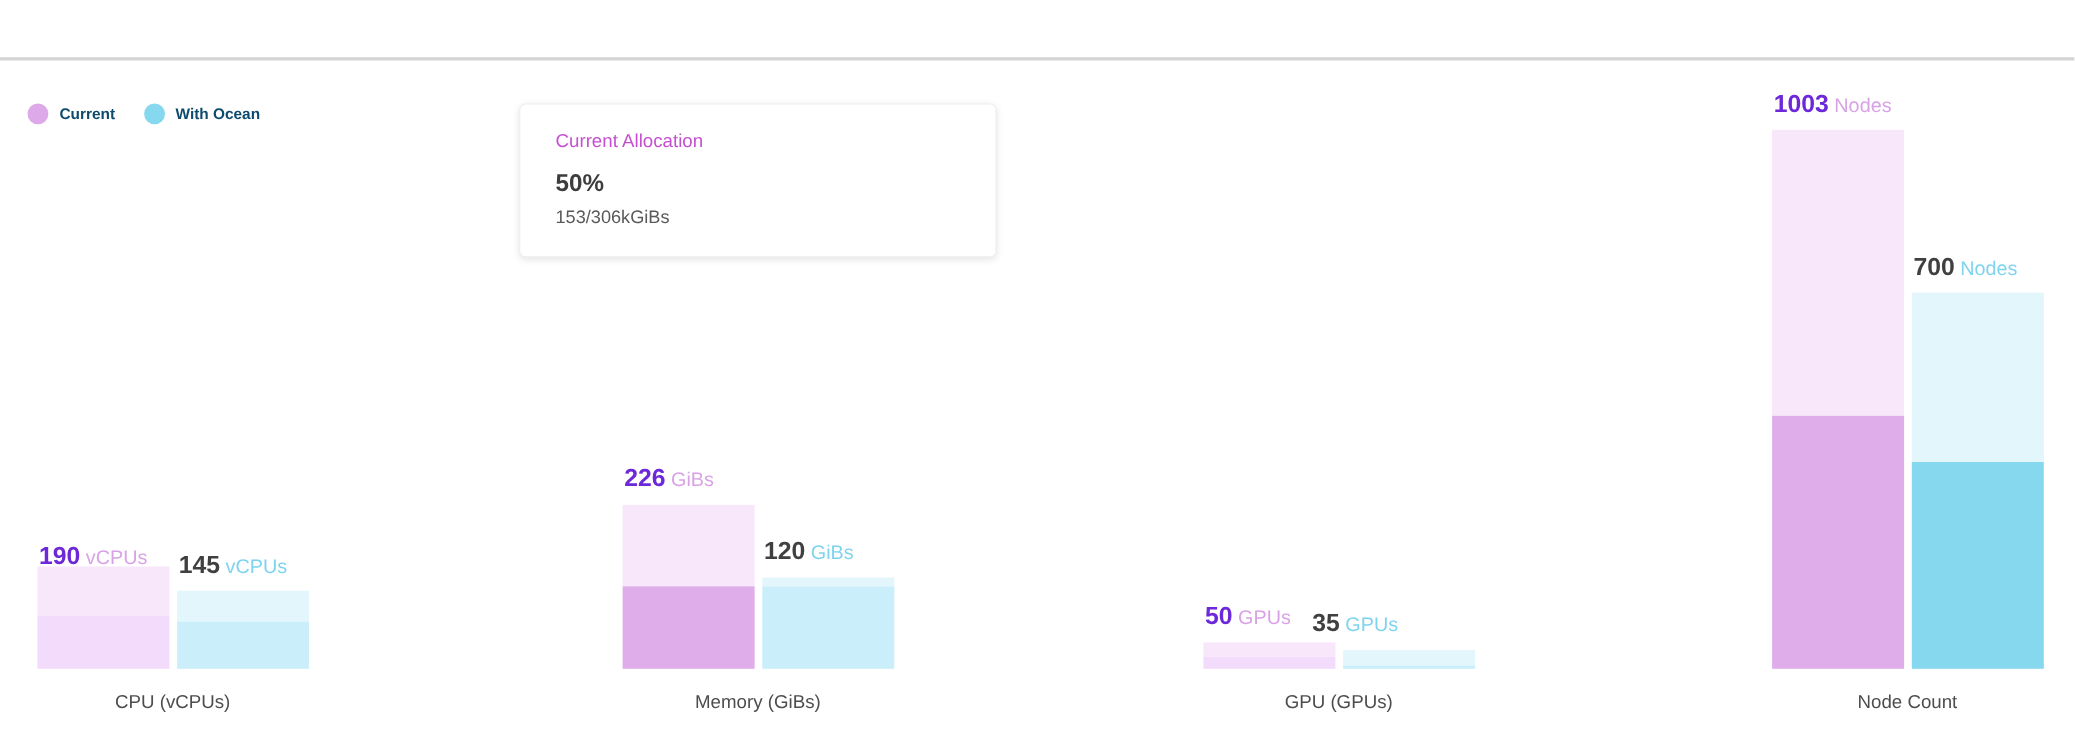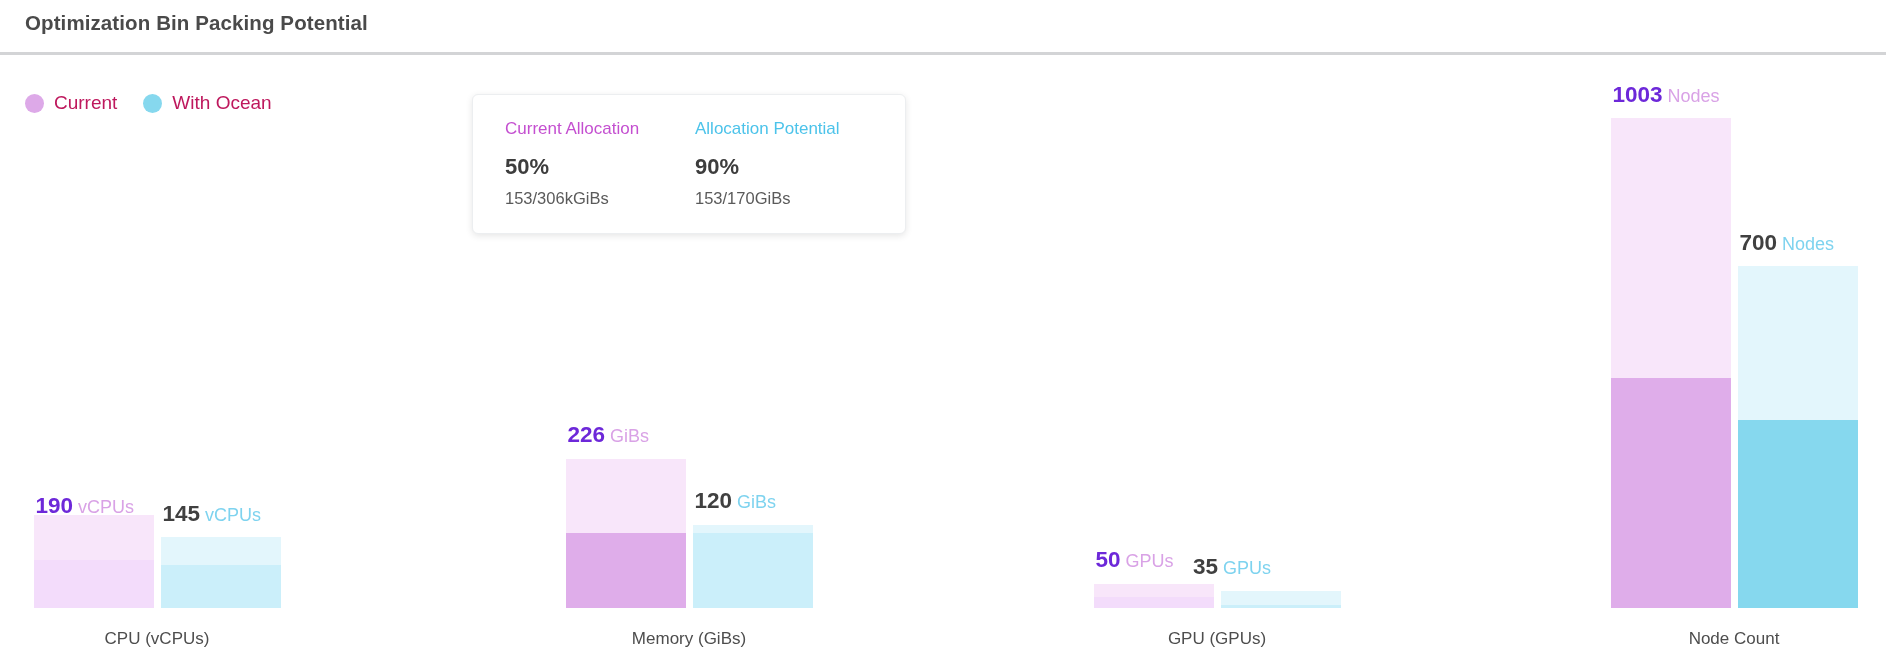--- a/index.html
+++ b/index.html
@@ -61,23 +61,24 @@
   .legend-dot {
     width: 19px;
     height: 19px;
     border-radius: 50%;
     display: block;
     flex: none;
   }
   .legend-dot.current { background: #dda9e8; }
   .legend-dot.ocean   { background: #86d8ee; }
   .legend-label {
-    font-size: 19px;
-    color: #be185d;
-    white-space: nowrap;
+    font-size: 14px;
+    color: #0c4a6e;
+    white-space: nowrap;
+    font-weight: bold;
   }
 
   
   #allocation-card {
     position: absolute;
     left: 472px;
     top: 94px;
     width: 434px;
     height: 140px;
     background: #ffffff;
@@ -165,46 +166,40 @@
     color: #4d4d4d;
     white-space: nowrap;
     text-align: center;
     transform: translateX(-50%);
   }
 </style>
 </head>
 <body>
 
 <div id="panel-header">
-  <div id="panel-title">Optimization Bin Packing Potential</div>
   <div id="header-divider"></div>
 </div>
 
 <div id="chart-legend">
   <div class="legend-item">
     <span class="legend-dot current"></span>
     <span class="legend-label">Current</span>
   </div>
   <div class="legend-item">
     <span class="legend-dot ocean"></span>
     <span class="legend-label">With Ocean</span>
   </div>
 </div>
 
 <div id="allocation-card">
   <div class="alloc-col">
     <div class="alloc-heading current">Current Allocation</div>
     <div class="alloc-value">50%</div>
     <div class="alloc-sub">153/306kGiBs</div>
   </div>
-  <div class="alloc-col">
-    <div class="alloc-heading potential">Allocation Potential</div>
-    <div class="alloc-value">90%</div>
-    <div class="alloc-sub">153/170GiBs</div>
-  </div>
 </div>
 
 <div id="plot-area">
     <div class="bar current" style="left: 33.5px; height: 92.8215px; bottom: 58px;">
       <div class="seg-top" style="height: 44.8215px;"></div>
       <div class="seg-bottom" style="height: 48px;"></div>
     </div>
     <div class="bar-label current" style="left: 35.5px; bottom: 149px; margin-top: 41px;"><span class="num">190</span><span class="unit"> vCPUs</span></div>
     <div class="bar ocean" style="left: 160.5px; height: 70.8375px; bottom: 58px;">
       <div class="seg-top" style="height: 27.8375px;"></div>

